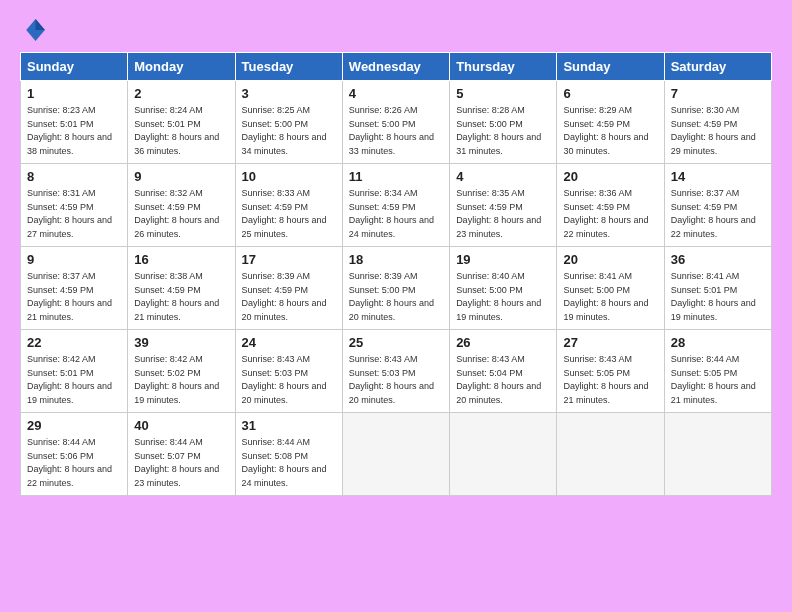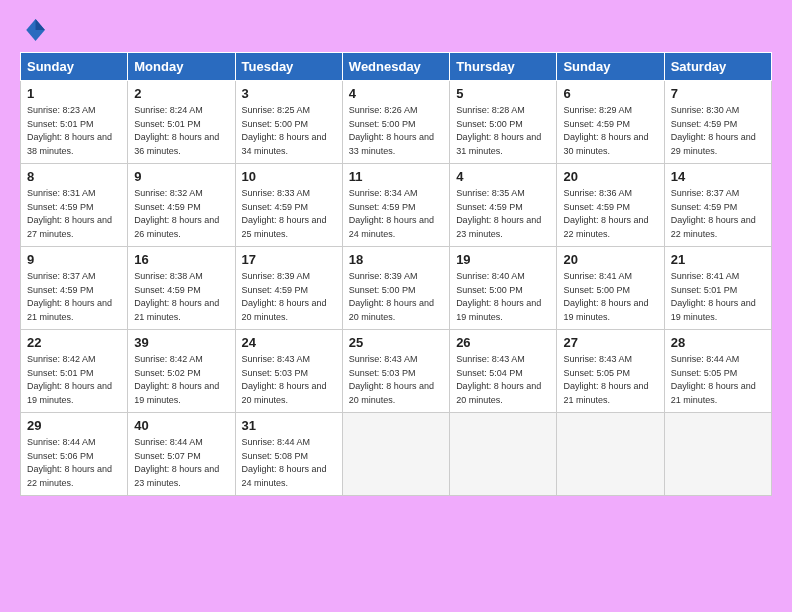--- a/index.html
+++ b/index.html
@@ -208,21 +208,21 @@
           </td>
           <td>
             <span class="day-num">19</span>
             <div class="day-info">Sunrise: 8:40 AM<br>Sunset: 5:00 PM<br>Daylight: 8 hours and 19 minutes.</div>
           </td>
           <td>
             <span class="day-num">20</span>
             <div class="day-info">Sunrise: 8:41 AM<br>Sunset: 5:00 PM<br>Daylight: 8 hours and 19 minutes.</div>
           </td>
           <td>
-            <span class="day-num">21</span>
+            <span class="day-num">36</span>
             <div class="day-info">Sunrise: 8:41 AM<br>Sunset: 5:01 PM<br>Daylight: 8 hours and 19 minutes.</div>
           </td>
         </tr>
         <tr class="cal-row">
           <td>
             <span class="day-num">22</span>
             <div class="day-info">Sunrise: 8:42 AM<br>Sunset: 5:01 PM<br>Daylight: 8 hours and 19 minutes.</div>
           </td>
           <td>
             <span class="day-num">39</span>

